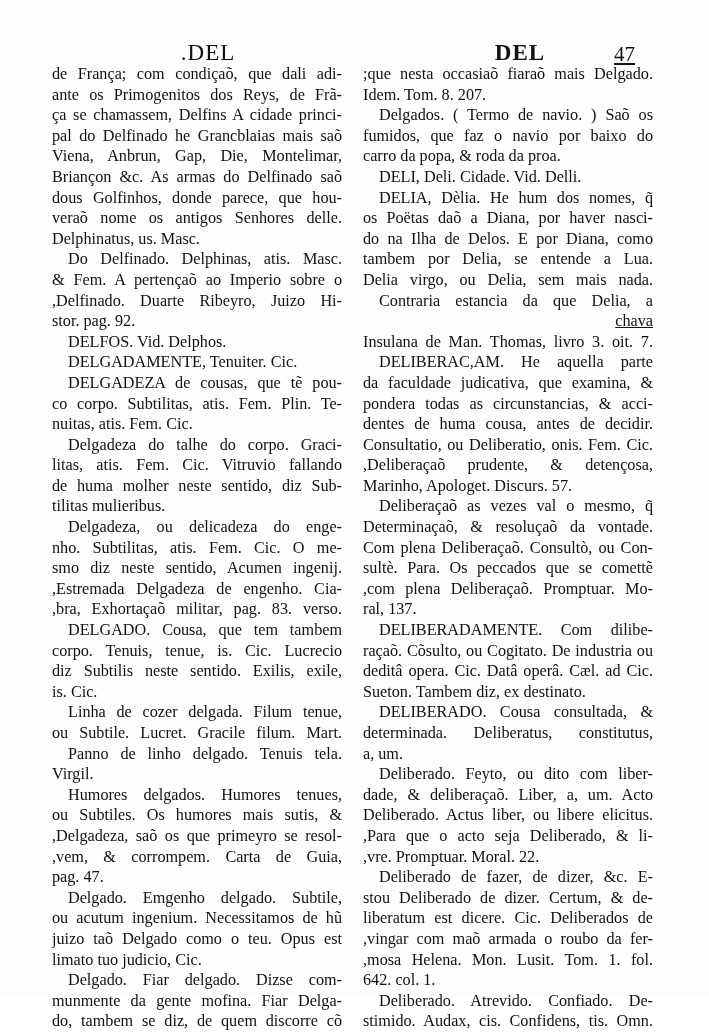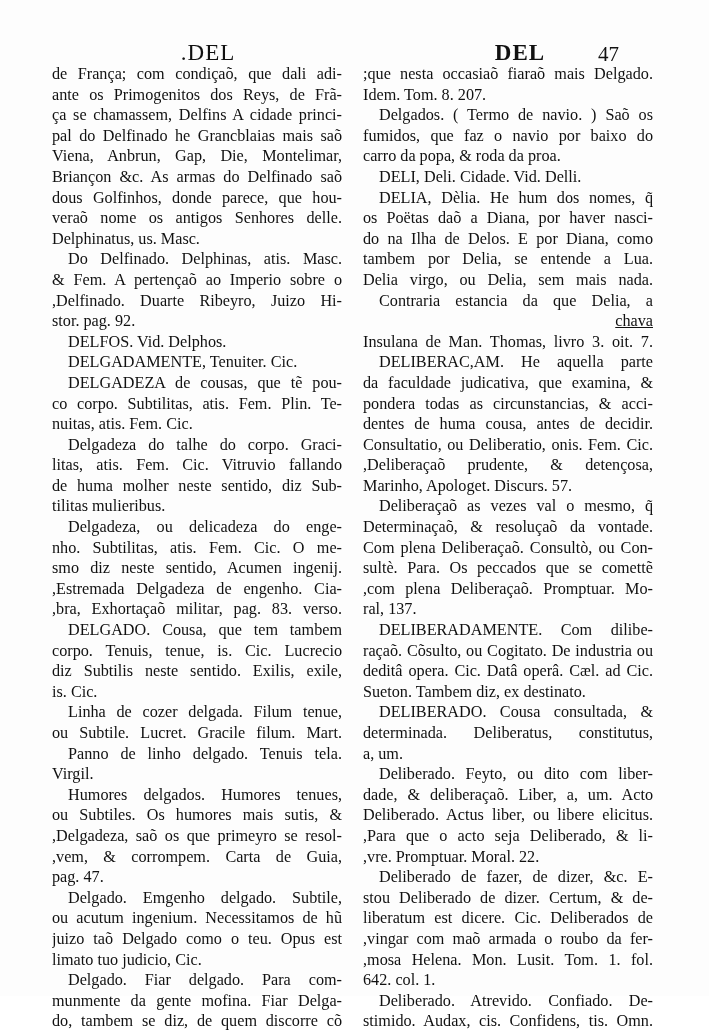--- a/index.html
+++ b/index.html
@@ -2,21 +2,21 @@
 <html><head>
 <meta charset="utf-8">
 <style>
   html,body{margin:0;padding:0;background:#ffffff;}
   body{width:709px;height:1032px;position:relative;overflow:hidden;
        font-family:"Liberation Serif","DejaVu Serif",serif;color:#111;}
   .page{position:absolute;left:0;top:0;width:709px;height:996px;background:#fdfdfd;}
   .hdr{position:absolute;top:40px;font-size:23px;letter-spacing:1px;line-height:26px;}
   .hdr-left{left:148px;width:120px;text-align:center;}
   .hdr-right{left:460px;width:120px;text-align:center;font-weight:bold;}
-  .pagenum{position:absolute;left:598px;top:42px;font-size:21px;line-height:24px;}
+  .pagenum{position:absolute;left:614px;top:42px;font-size:21px;line-height:24px;text-decoration:underline;}
   .col{position:absolute;top:64px;width:290px;}
   .col-left{left:52px;}
   .col-right{left:363px;}
   .line{height:20.6px;line-height:20.6px;font-size:16.2px;white-space:nowrap;
         text-align:justify;text-align-last:justify;overflow:hidden;}
   .line.indent{padding-left:16px;}
   .line.last{text-align-last:left;}
   .line.right{text-align:right;text-align-last:right;text-decoration:underline;}
 </style>
 </head>
@@ -65,21 +65,21 @@
       <div class="line last">Virgil.</div>
       <div class="line indent">Humores delgados. Humores tenues,</div>
       <div class="line">ou Subtiles. Os humores mais sutis, &amp;</div>
       <div class="line">,Delgadeza, saõ os que primeyro se resol-</div>
       <div class="line">,vem, &amp; corrompem. Carta de Guia,</div>
       <div class="line last">pag. 47.</div>
       <div class="line indent">Delgado. Emgenho delgado. Subtile,</div>
       <div class="line">ou acutum ingenium. Necessitamos de hũ</div>
       <div class="line">juizo taõ Delgado como o teu. Opus est</div>
       <div class="line last">limato tuo judicio, Cic.</div>
-      <div class="line indent">Delgado. Fiar delgado. Para com-</div>
+      <div class="line indent">Delgado. Fiar delgado. Dizse com-</div>
       <div class="line">munmente da gente mofina. Fiar Delga-</div>
       <div class="line">do, tambem se diz, de quem discorre cõ</div>
       <div class="line">delgadeza, &amp; agudeza do engenho. Naõ</div>
     </div>
   <div class="col col-right" id="col-right">
       <div class="line">;que nesta occasiaõ fiaraõ mais Delgado.</div>
       <div class="line last">Idem. Tom. 8. 207.</div>
       <div class="line indent">Delgados. ( Termo de navio. ) Saõ os</div>
       <div class="line">fumidos, que faz o navio por baixo do</div>
       <div class="line last">carro da popa, &amp; roda da proa.</div>

